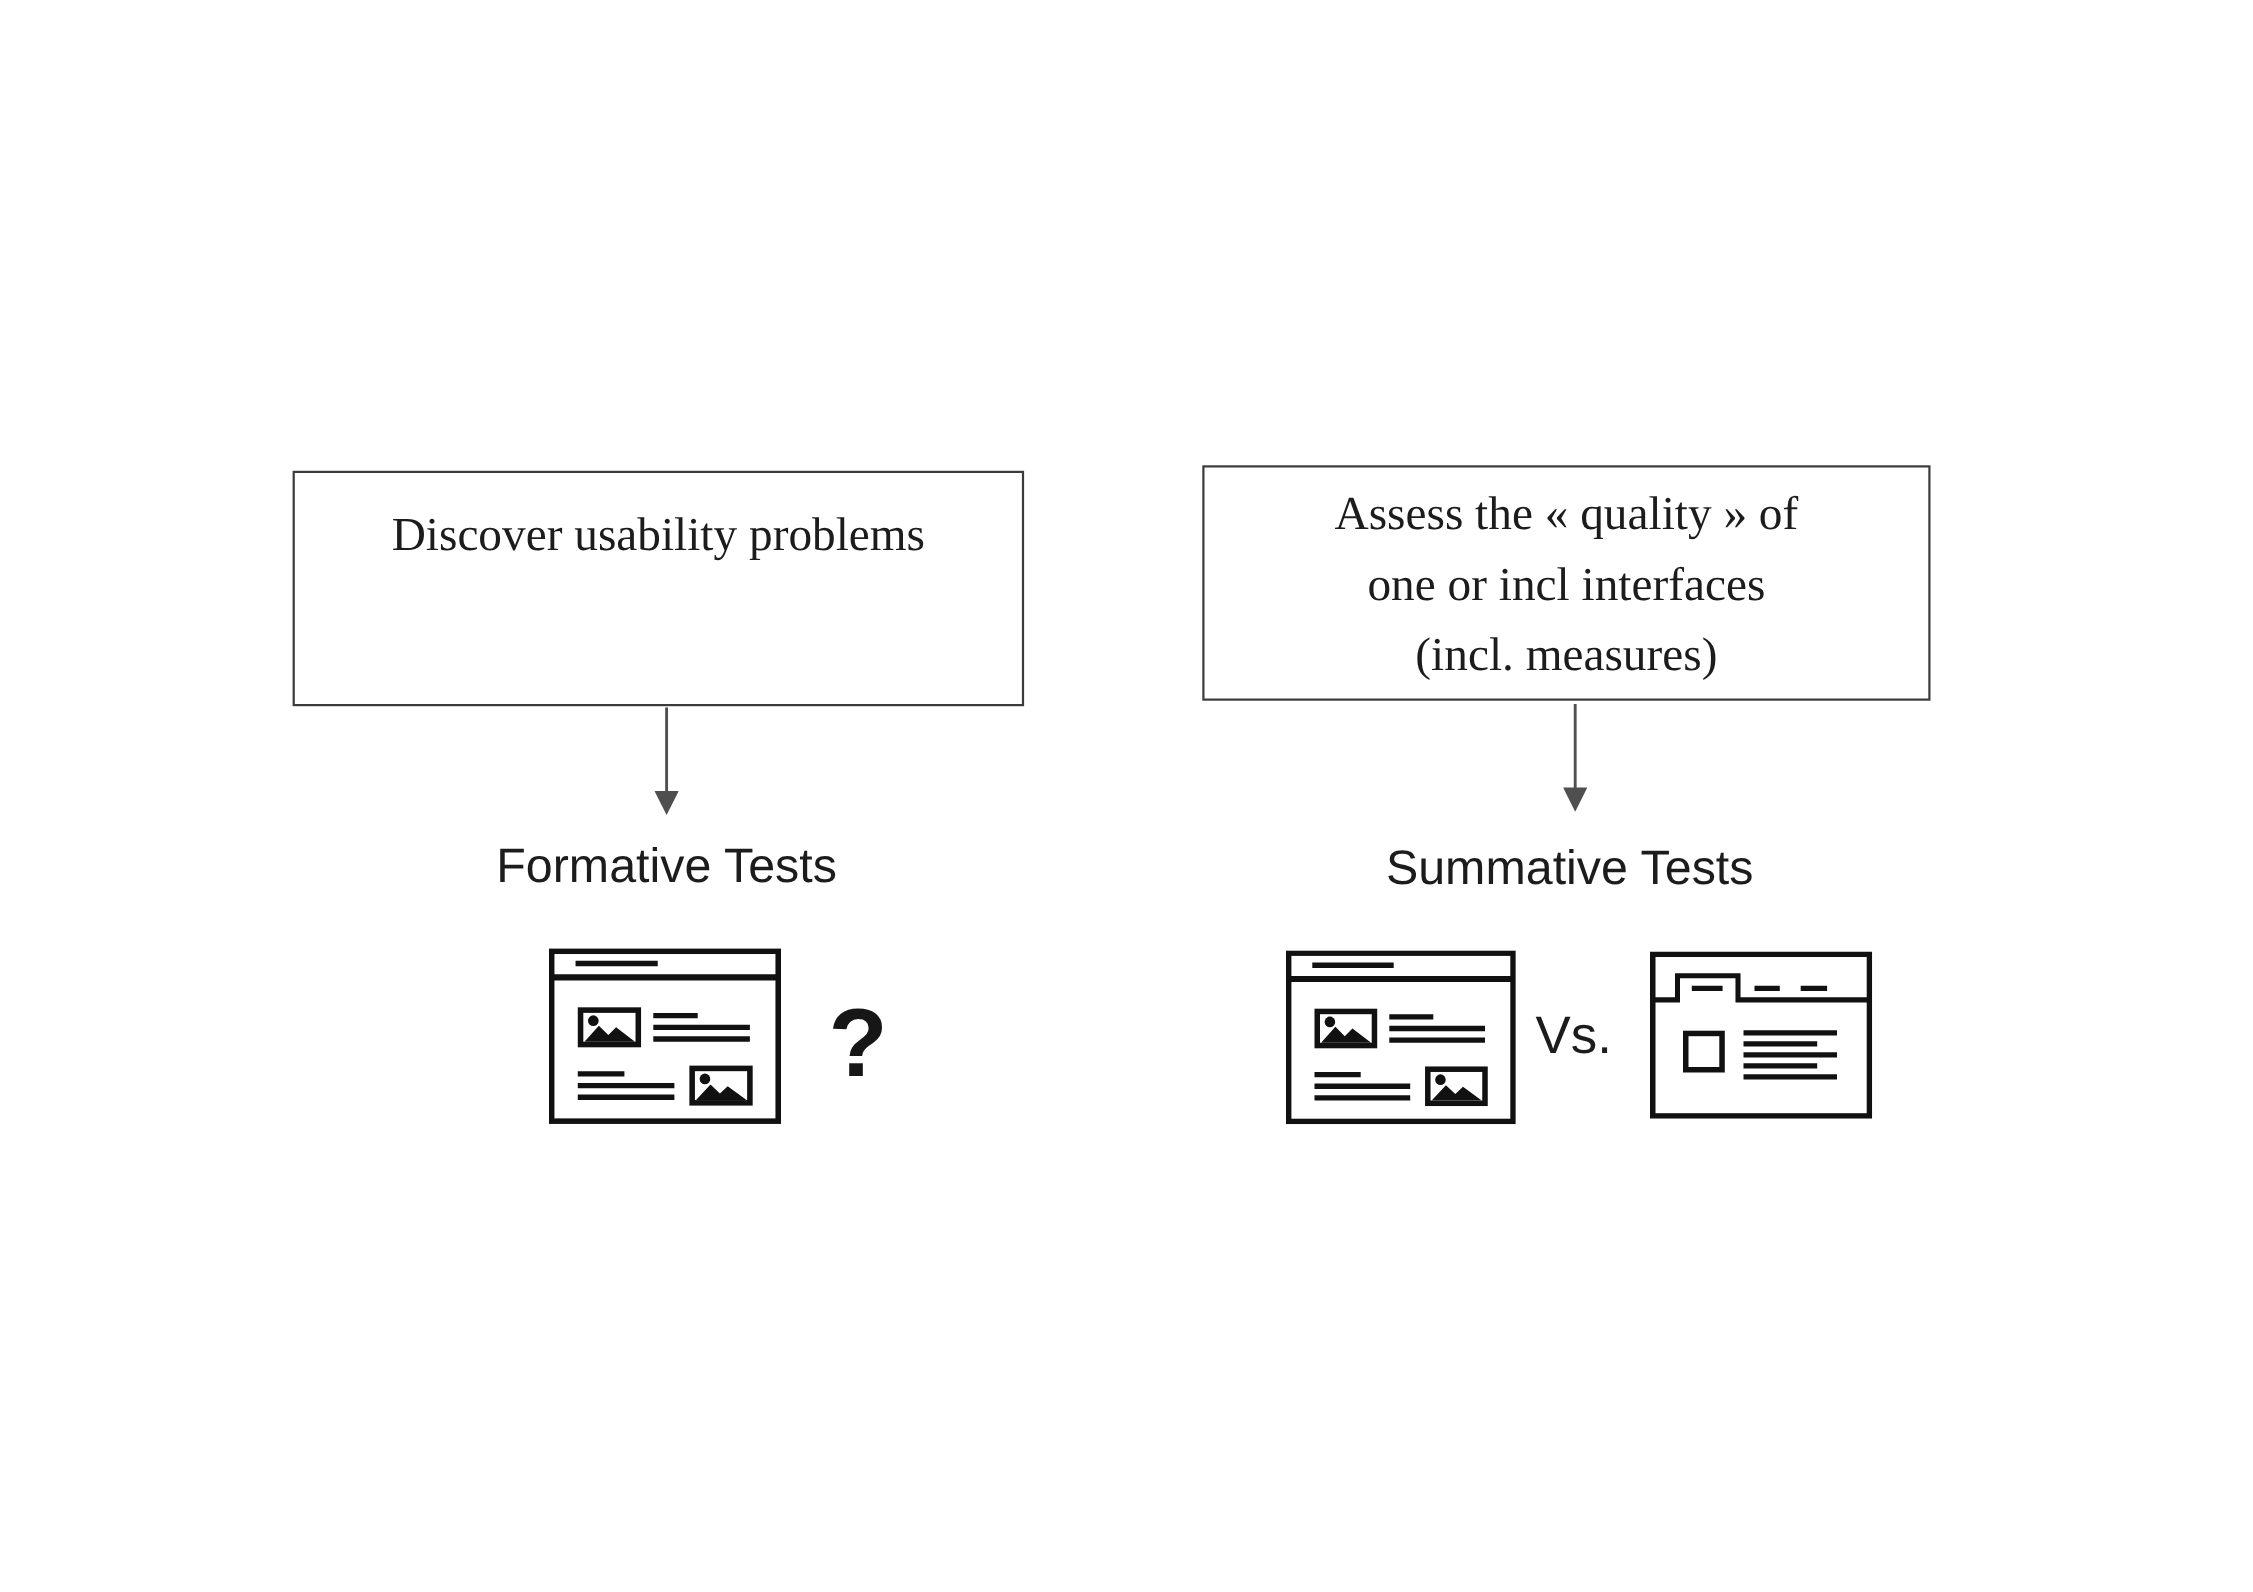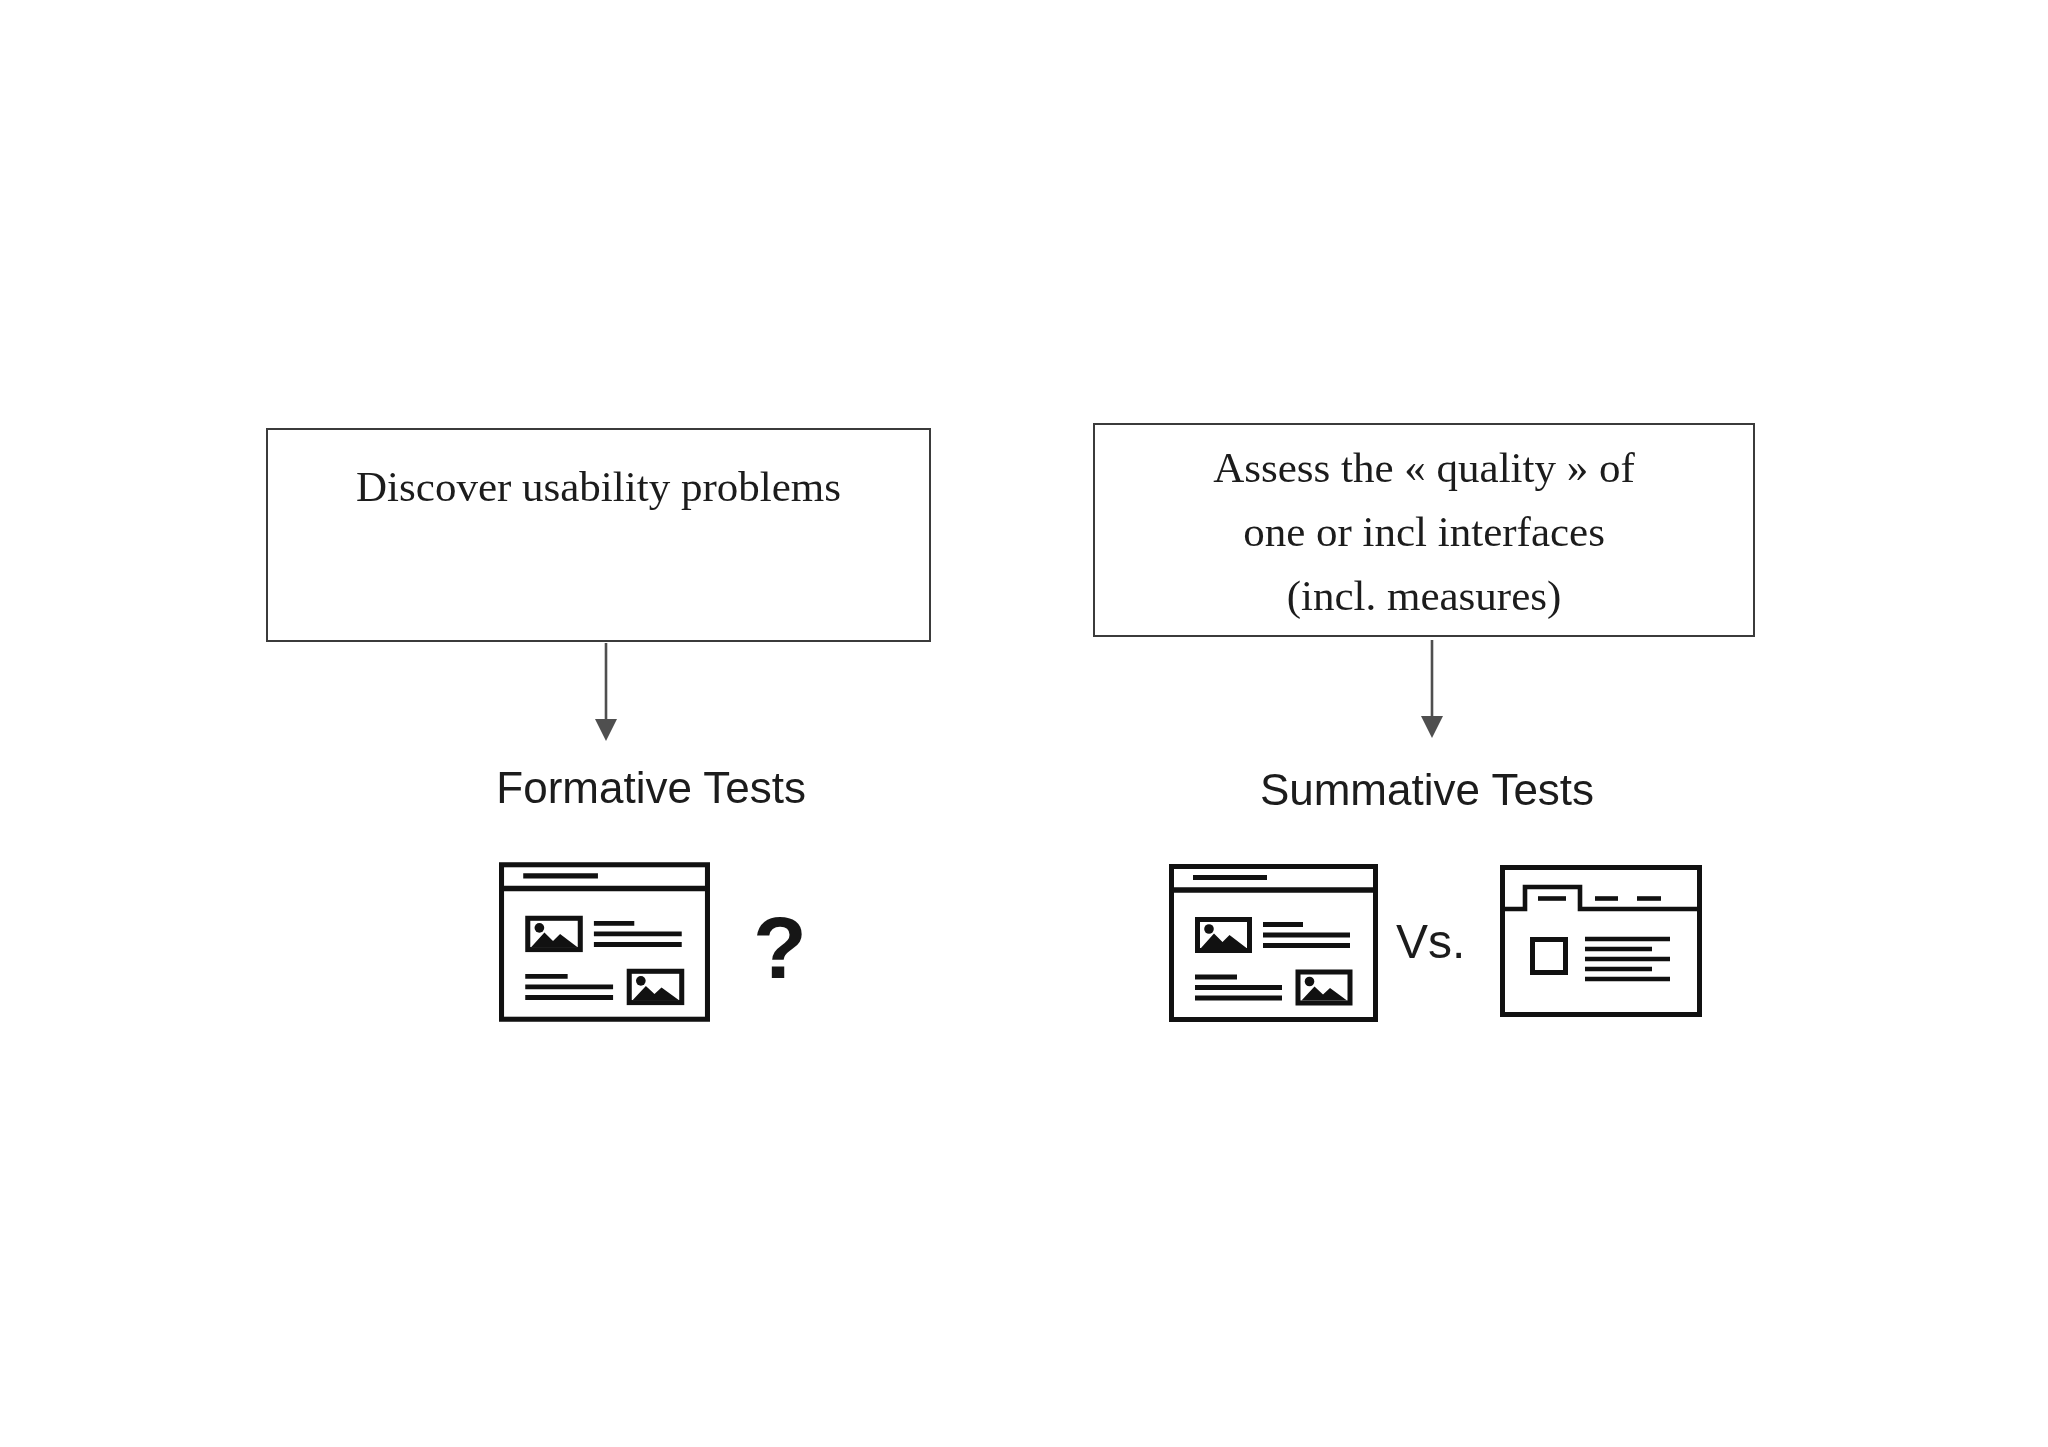--- a/index.html
+++ b/index.html
@@ -17,21 +17,21 @@
   .box-right{left:1093px;top:423px;width:662px;height:214px;padding-top:11px;
              font-size:43px;line-height:64px;}
 
   .arrow{position:absolute;width:22px;height:98px;color:var(--arrow);}
   .arrow-left{left:595px;top:643px;}
   .arrow-right{left:1421px;top:640px;}
   .arrow line{stroke:currentColor;stroke-width:2.6;}
   .arrow polygon{fill:currentColor;}
 
   .label{position:absolute;width:400px;text-align:center;font-size:44px;line-height:48px;}
-  .label-formative{left:406px;top:764px;text-align:right;}
+  .label-formative{left:406px;top:764px;}
   .label-summative{left:1227px;top:766px;}
 
   .icon{position:absolute;color:var(--icon-stroke);}
   .icon-left{left:499px;top:862px;width:211px;height:160px;}
   .icon-right-a{left:1169px;top:864px;width:209px;height:158px;}
   .icon-right-b{left:1500px;top:865px;width:202px;height:152px;}
   .icon line{stroke:currentColor;}
   .icon .wire{stroke:currentColor;fill:none;}
 
   .qmark{position:absolute;left:745px;top:896px;width:70px;text-align:center;

